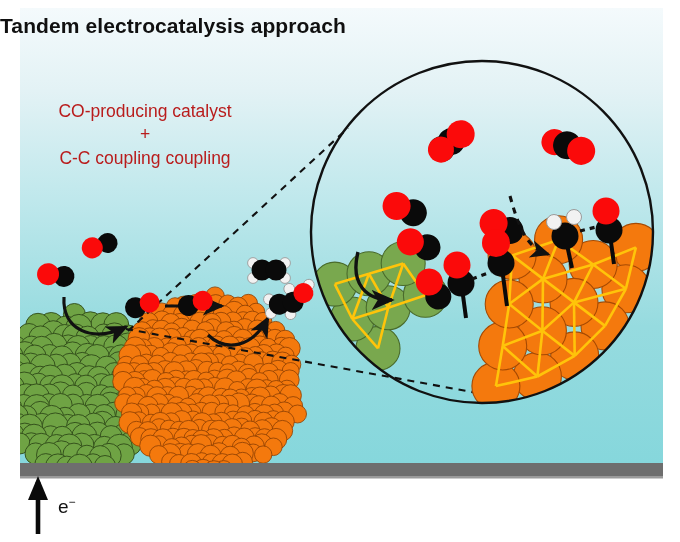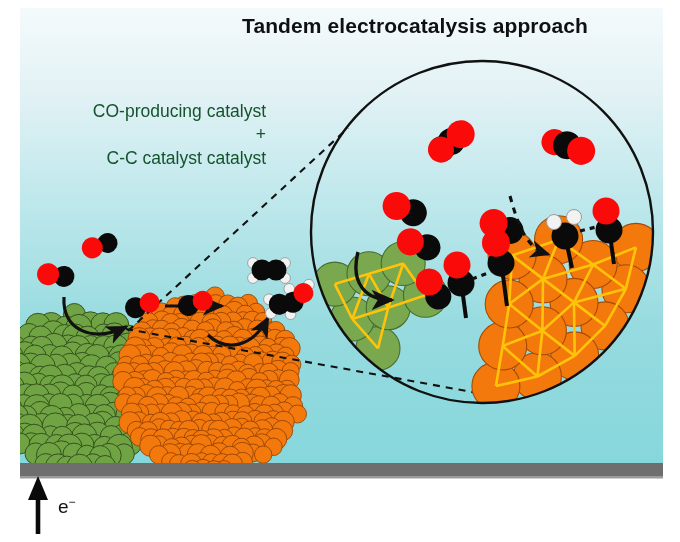--- a/index.html
+++ b/index.html
@@ -2,24 +2,24 @@
 <html><head>
 <meta charset="utf-8">
 <style>
   html,body{margin:0;padding:0;background:#ffffff;}
   body{width:680px;height:542px;overflow:hidden;
        font-family:"Liberation Sans",sans-serif;}
   #stage{position:relative;width:680px;height:542px;background:#fff;}
   #panel{position:absolute;left:20px;top:8px;width:643px;height:455px;
          background:linear-gradient(to bottom,#f4fafc 0%,#e3f2f5 18%,#bfe8ec 42%,#96dbdf 70%,#86d7dc 100%);}
   #svgmain{position:absolute;left:0;top:0;width:680px;height:542px;}
-  .title{position:absolute;left:0;top:14px;width:588px;text-align:right;
+  .title{position:absolute;left:0;top:14px;width:588px;text-align:left;
          font-size:21px;font-weight:bold;color:#101010;letter-spacing:.1px;}
-  .legend{position:absolute;left:24px;top:100px;width:242px;text-align:right;
-          font-size:17.5px;color:#14532d;line-height:1.33;}
+  .legend{position:absolute;left:24px;top:100px;width:242px;text-align:center;
+          font-size:17.5px;color:#b91c1c;line-height:1.33;}
   .elabel{position:absolute;left:58px;top:495px;font-size:19px;color:#111;}
   .elabel sup{font-size:12px;}
 </style>
 </head>
 <body>
 
 <div id="stage">
 
   <div id="panel"></div>
 
@@ -726,17 +726,17 @@
       <line x1="38" y1="534" x2="38" y2="482" stroke="#0a0a0a" stroke-width="4.6"></line>
       <path d="M38,476 L48,500 L28,500 Z" fill="#0a0a0a"></path>
     </g>
   </svg>
 
   <div class="title">Tandem electrocatalysis approach</div>
 
   <div class="legend">
     <div>CO-producing catalyst</div>
     <div>+</div>
-    <div>C-C catalyst catalyst</div>
+    <div>C-C coupling coupling</div>
   </div>
 
   <div class="elabel"><span>e</span><sup>−</sup></div>
 </div>
 
 </body></html>

